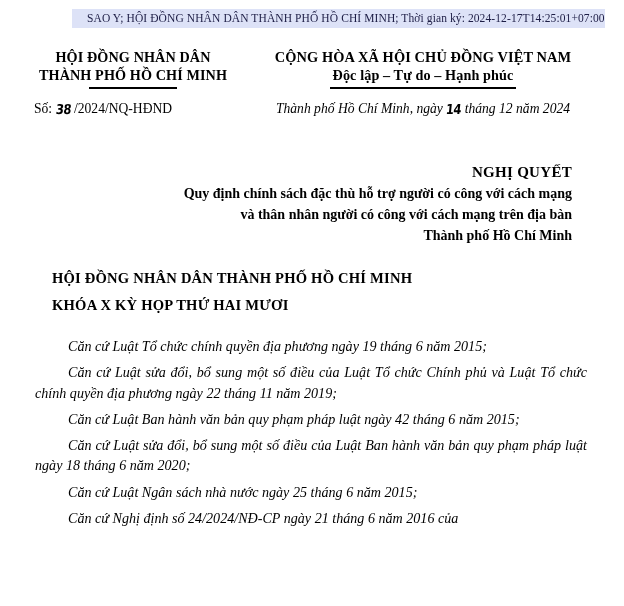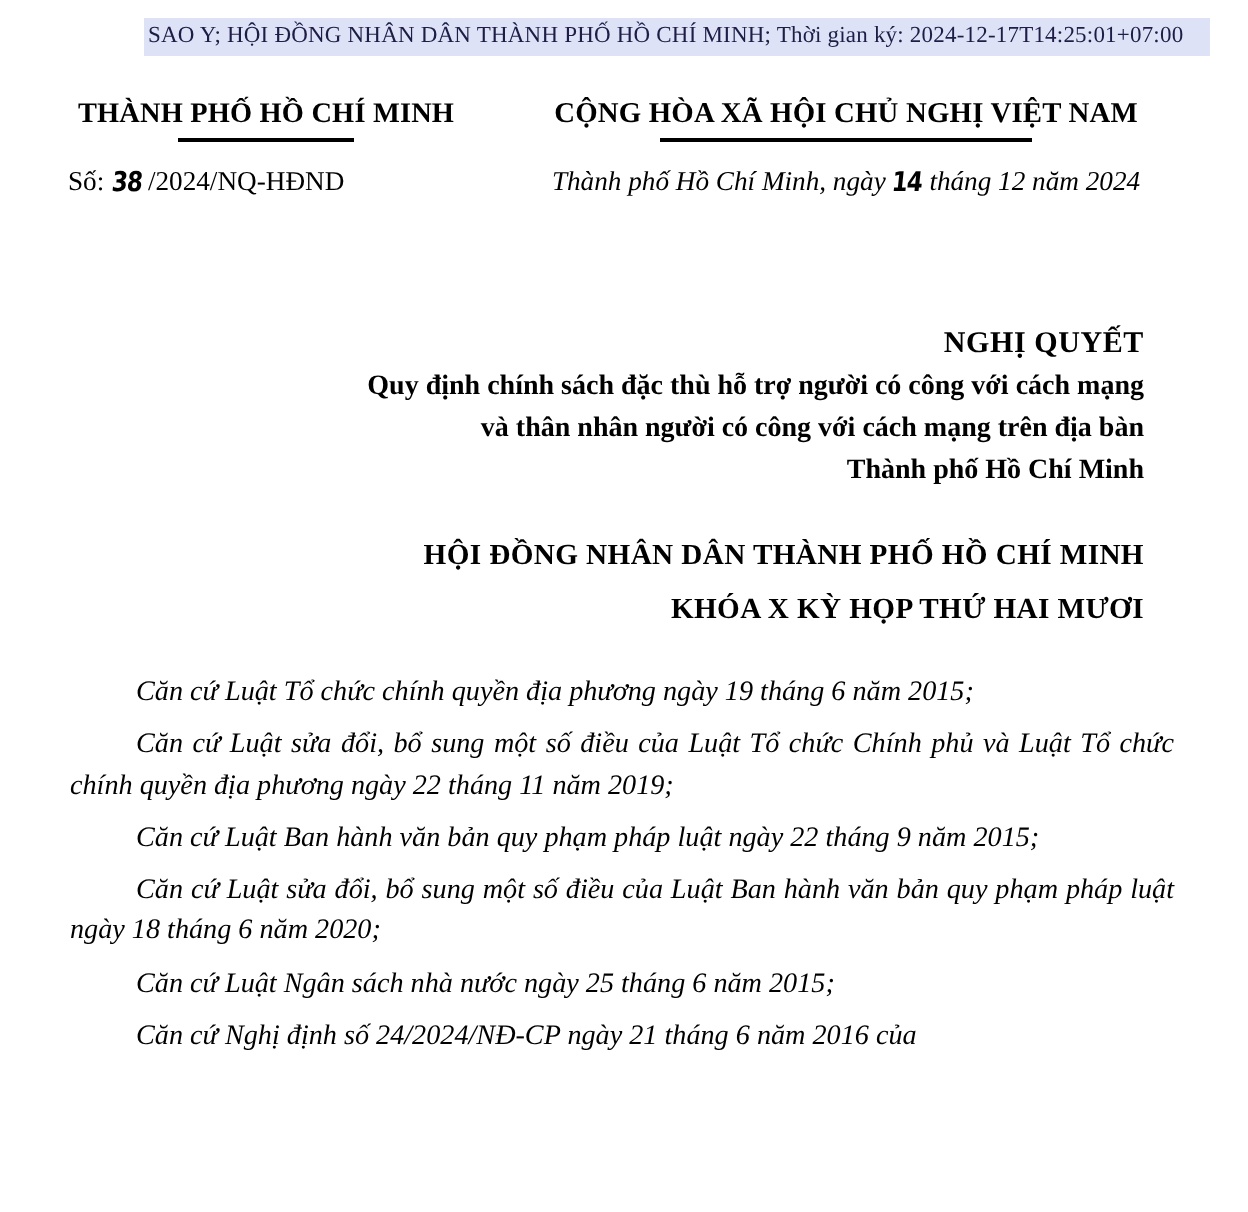--- a/index.html
+++ b/index.html
@@ -34,21 +34,21 @@
     background: #dde2f7;
     white-space: nowrap;
     overflow: hidden;
   }
   .sig-banner-text {
     display: block;
     font-family: "Liberation Serif", "DejaVu Serif", serif;
     font-size: 11.5px;
     line-height: 19px;
     color: #1d1d45;
-    padding-left: 2px;
+    padding-left: 15px;
     letter-spacing: 0.1px;
   }
 
   
   .letterhead {
     position: absolute;
     top: 48px;
     left: 0;
     width: 624px;
     height: 85px;
@@ -128,21 +128,21 @@
     font-size: 14px;
     line-height: 21px;
   }
 
   
   .issuer-block {
     position: absolute;
     top: 265px;
     left: 52px;
     width: 520px;
-    text-align: right;
+    text-align: left;
   }
   .issuer-line {
     font-weight: bold;
     font-size: 14.6px;
     line-height: 27px;
     letter-spacing: 0.2px;
   }
 
   
   .basis-block {
@@ -166,31 +166,33 @@
 
 <div class="sig-banner-row">
   <div class="sig-banner">
     <span class="sig-banner-text">SAO Y; HỘI ĐỒNG NHÂN DÂN THÀNH PHỐ HỒ CHÍ MINH; Thời gian ký: 2024-12-17T14:25:01+07:00</span>
   </div>
 </div>
 
 <div class="letterhead">
 
   <div class="lh-col lh-left">
+    <div class="org-line">HỘI ĐỒNG NHÂN DÂN</div>
     <div class="org-line">THÀNH PHỐ HỒ CHÍ MINH</div>
     <div class="rule rule-left"></div>
     <div class="meta-line meta-left">
       <span>Số:</span>
       <span class="stamped">38</span>
       <span>/2024/NQ-HĐND</span>
     </div>
   </div>
 
   <div class="lh-col lh-right">
-    <div class="org-line nation">CỘNG HÒA XÃ HỘI CHỦ NGHỊ VIỆT NAM</div>
+    <div class="org-line nation">CỘNG HÒA XÃ HỘI CHỦ ĐỒNG VIỆT NAM</div>
+    <div class="org-line motto">Độc lập – Tự do – Hạnh phúc</div>
     <div class="rule rule-right"></div>
     <div class="meta-line meta-right">
       <span>Thành phố Hồ Chí Minh, ngày</span>
       <span class="stamped">14</span>
       <span>tháng 12 năm 2024</span>
     </div>
   </div>
 
 </div>
 
@@ -202,17 +204,17 @@
 </div>
 
 <div class="issuer-block">
   <div class="issuer-line">HỘI ĐỒNG NHÂN DÂN THÀNH PHỐ HỒ CHÍ MINH</div>
   <div class="issuer-line">KHÓA X KỲ HỌP THỨ HAI MƯƠI</div>
 </div>
 
 <div class="basis-block">
   <p class="basis-para">Căn cứ Luật Tổ chức chính quyền địa phương ngày 19 tháng 6 năm 2015;</p>
   <p class="basis-para">Căn cứ Luật sửa đổi, bổ sung một số điều của Luật Tổ chức Chính phủ và Luật Tổ chức chính quyền địa phương ngày 22 tháng 11 năm 2019;</p>
-  <p class="basis-para">Căn cứ Luật Ban hành văn bản quy phạm pháp luật ngày 22 tháng 9 năm 2015;</p>
+  <p class="basis-para">Căn cứ Luật Ban hành văn bản quy phạm pháp luật ngày 42 tháng 6 năm 2015;</p>
   <p class="basis-para">Căn cứ Luật sửa đổi, bổ sung một số điều của Luật Ban hành văn bản quy phạm pháp luật ngày 18 tháng 6 năm 2020;</p>
   <p class="basis-para">Căn cứ Luật Ngân sách nhà nước ngày 25 tháng 6 năm 2015;</p>
   <p class="basis-para">Căn cứ Nghị định số 24/2024/NĐ-CP ngày 21 tháng 6 năm 2016 của</p>
 </div>
 
 </body></html>

